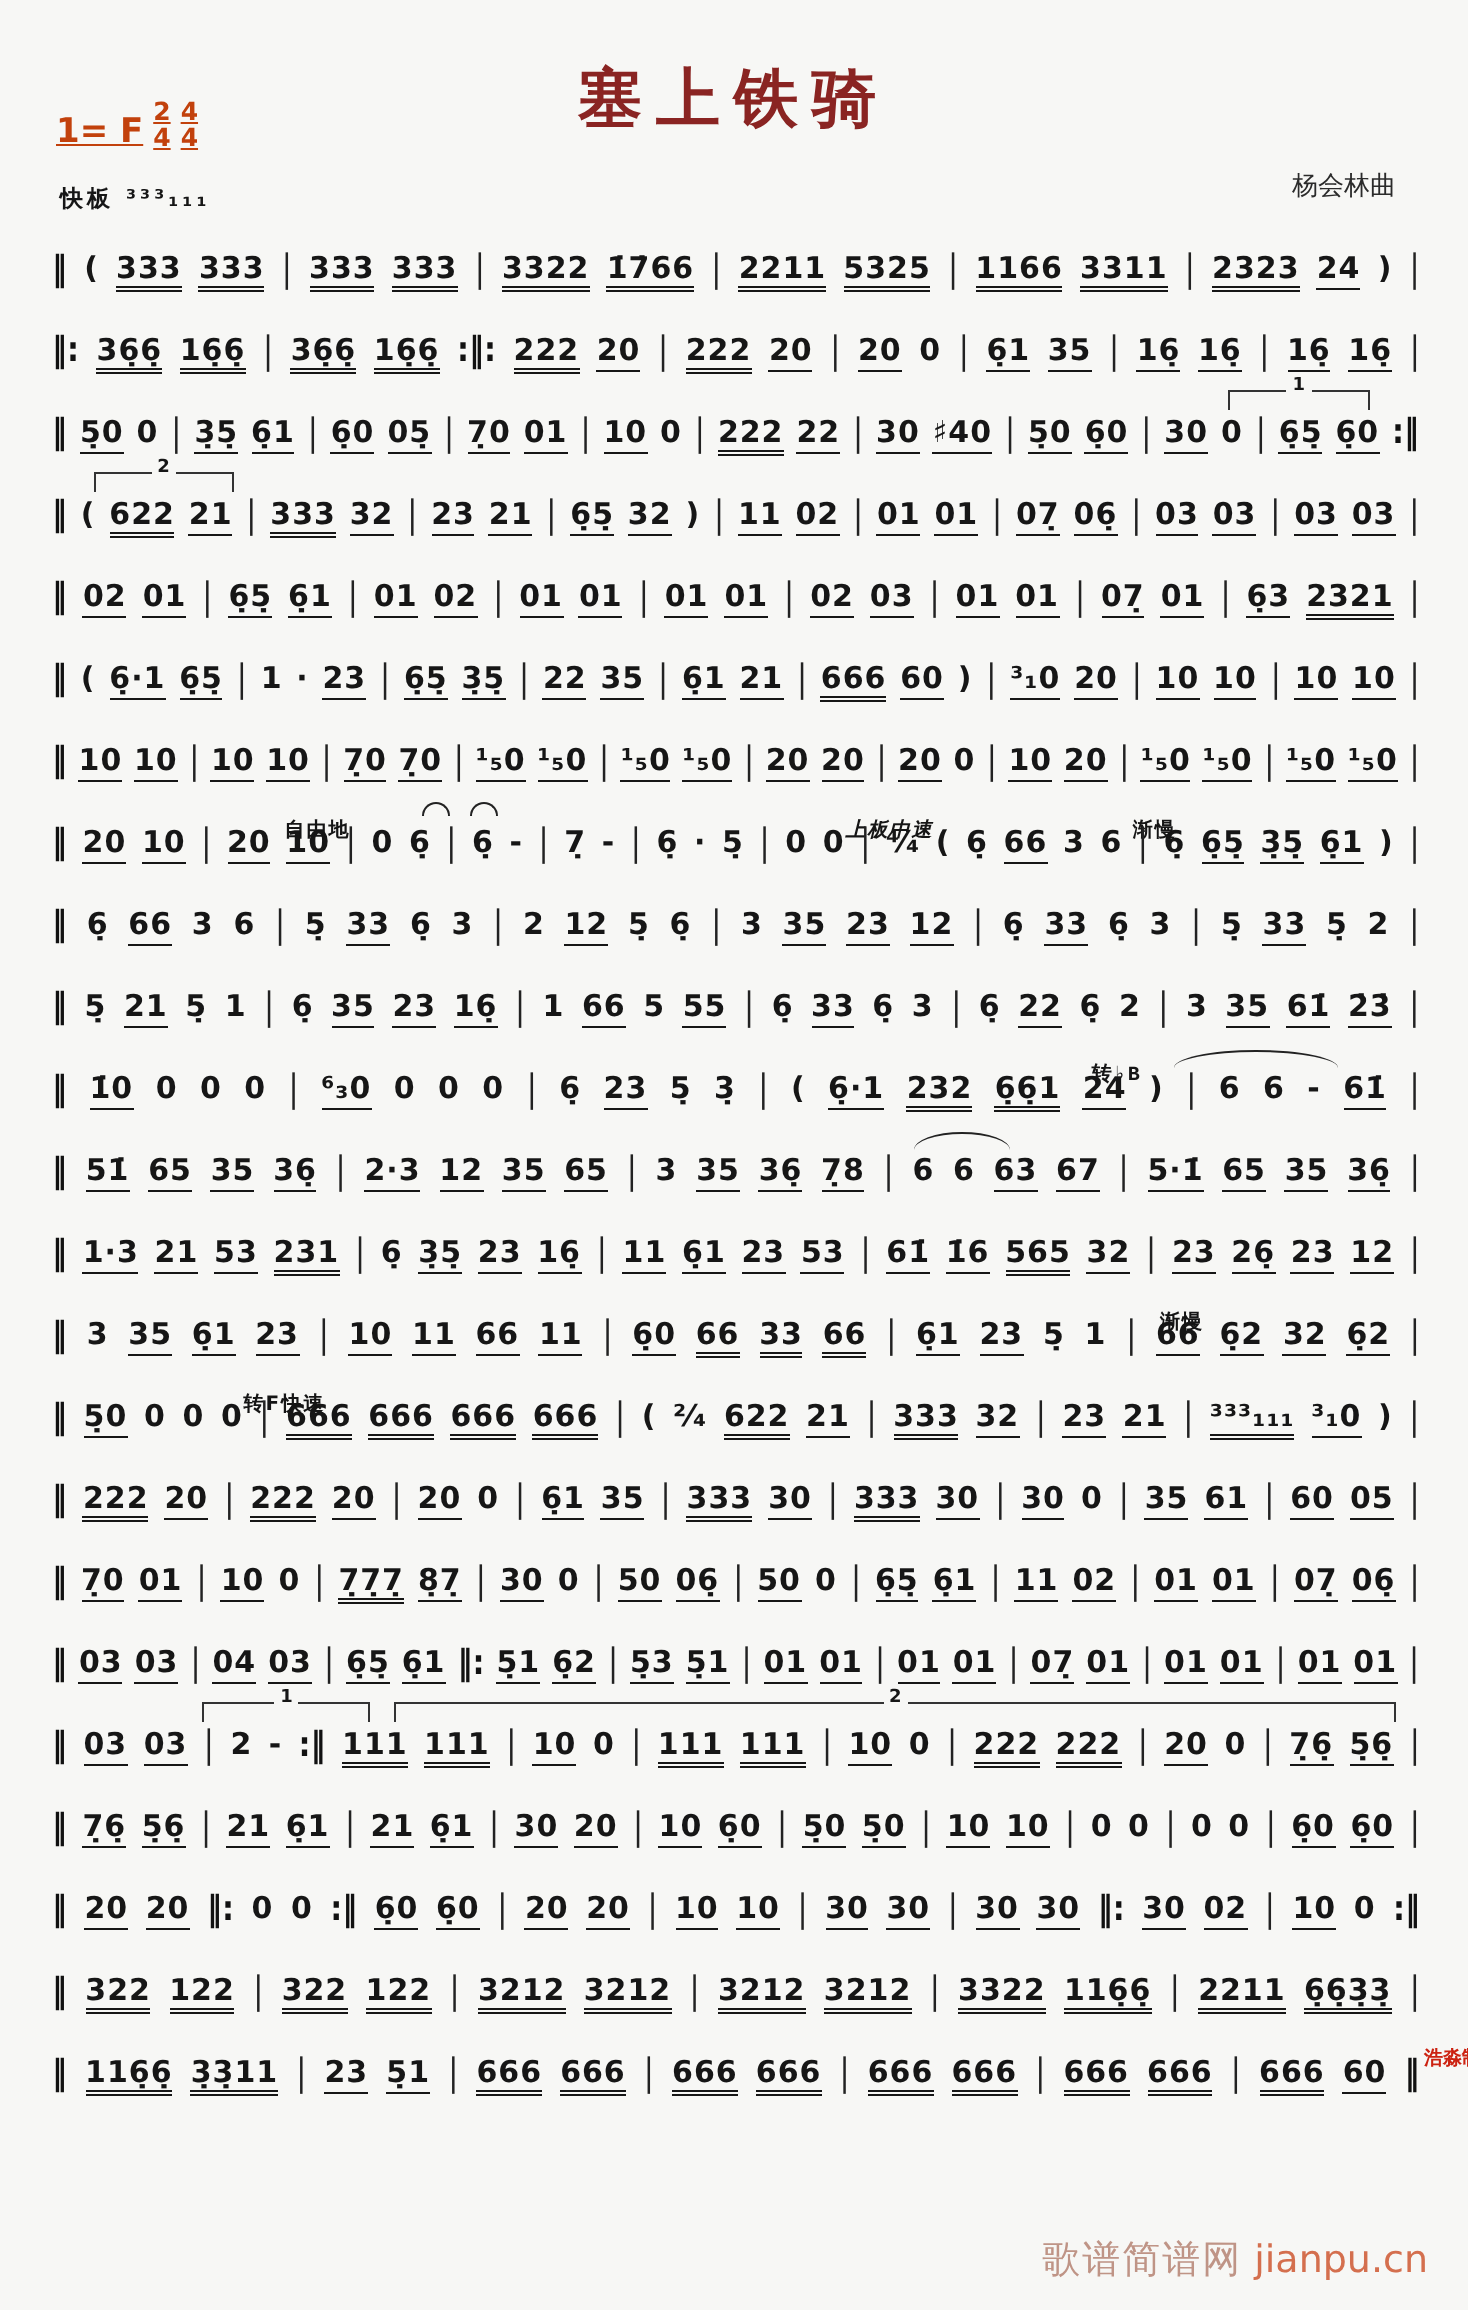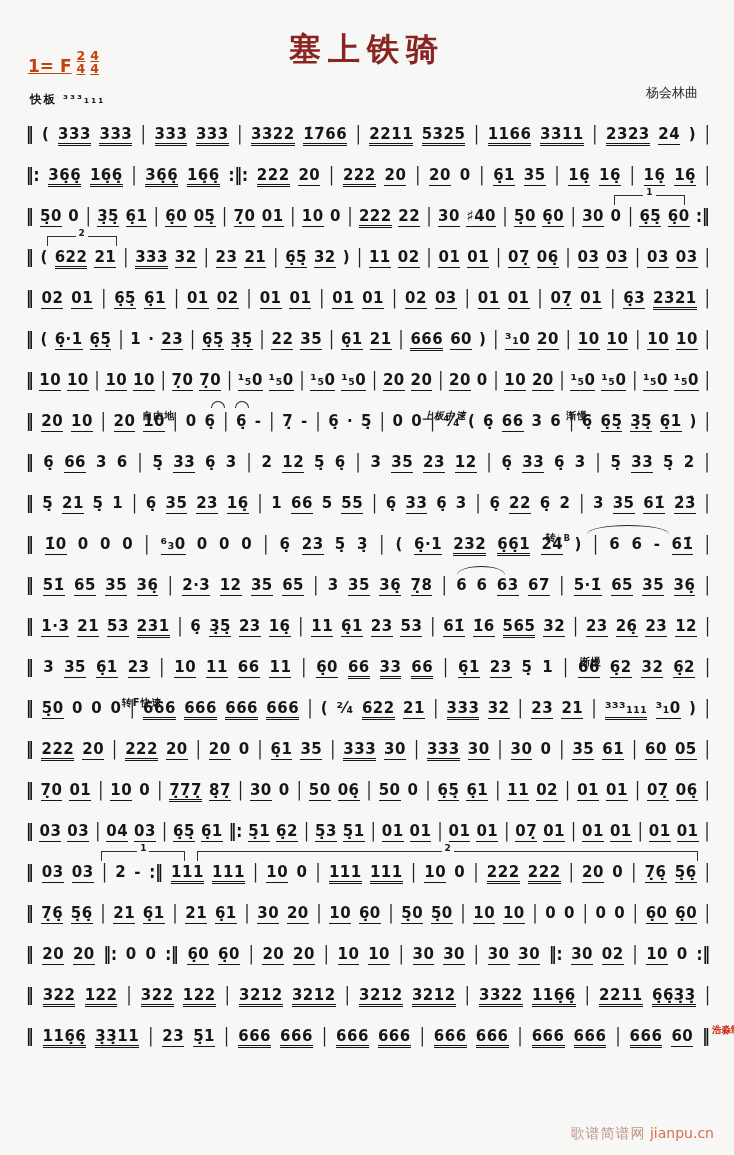--- a/index.html
+++ b/index.html
@@ -43,21 +43,21 @@
   .ann.volta{top:3px;height:9px;border:1px solid #333;border-bottom:none;text-align:center;line-height:0;}
   .volta-label{position:relative;top:-6px;font-size:9px;font-weight:bold;background:#f7f7f5;padding:0 3px;}
   .ann.slur{top:5px;height:8px;border-top:1.4px solid #222;border-radius:50% 50% 0 0/100% 100% 0 0;}
   .ann.fermata{top:4px;width:12px;height:6px;border:1.3px solid #222;border-bottom:none;border-radius:12px 12px 0 0;}
   .stamp{
     position:absolute;right:-23px;top:13px;width:21px;
     color:#cc2211;font-size:9.5px;font-weight:bold;line-height:1.1;
     text-align:center;word-break:break-all;
   }
   
-  .footer{position:absolute;right:20px;bottom:12px;font-size:14px;}
+  .footer{position:absolute;right:20px;bottom:12px;font-size:19px;}
   .site-name{color:#bf9486;letter-spacing:1px;}
   .site-url{color:#d46f4e;}
 </style>
 </head>
 <body>
 
 <div class="page">
 
   <div class="header">
     <div class="title" style="color: rgb(138, 36, 34);">塞上铁骑</div>

